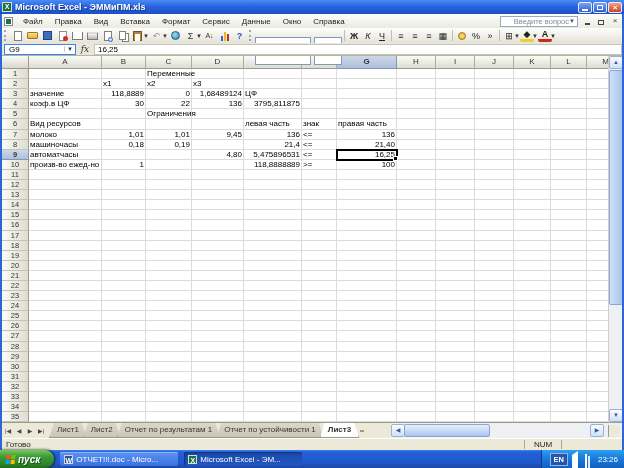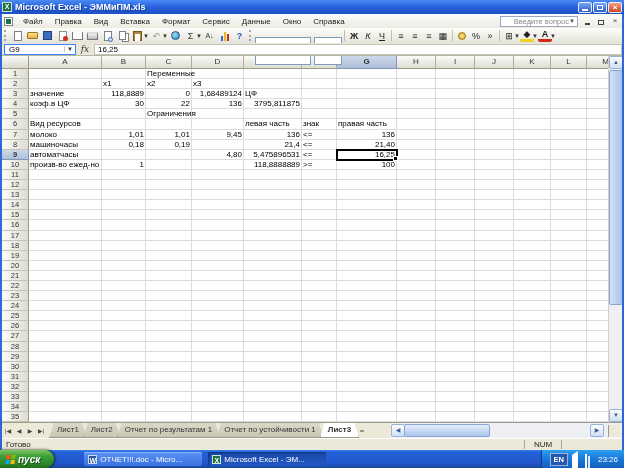--- a/index.html
+++ b/index.html
@@ -922,21 +922,21 @@
   <div class="taskbar">
     <div class="startbtn">
       <span class="startflag">
           <i class="f1"></i>
           <i class="f2"></i>
           <i class="f3"></i>
           <i class="f4"></i>
         </span>
       <span class="startlabel">пуск</span>
     </div>
-    <div id="tasks" style="display:flex;align-items:stretch;padding-left:24px;">
+    <div id="tasks" style="display:flex;align-items:stretch;">
         <div class="task inactive">
           <span class="appic word">W</span>
           <span>ОТЧЕТ!!!.doc - Micro...</span>
         </div>
         <div class="task active">
           <span class="appic excel">X</span>
           <span>Microsoft Excel - ЭМ...</span>
         </div>
       </div>
     <div class="tray">

